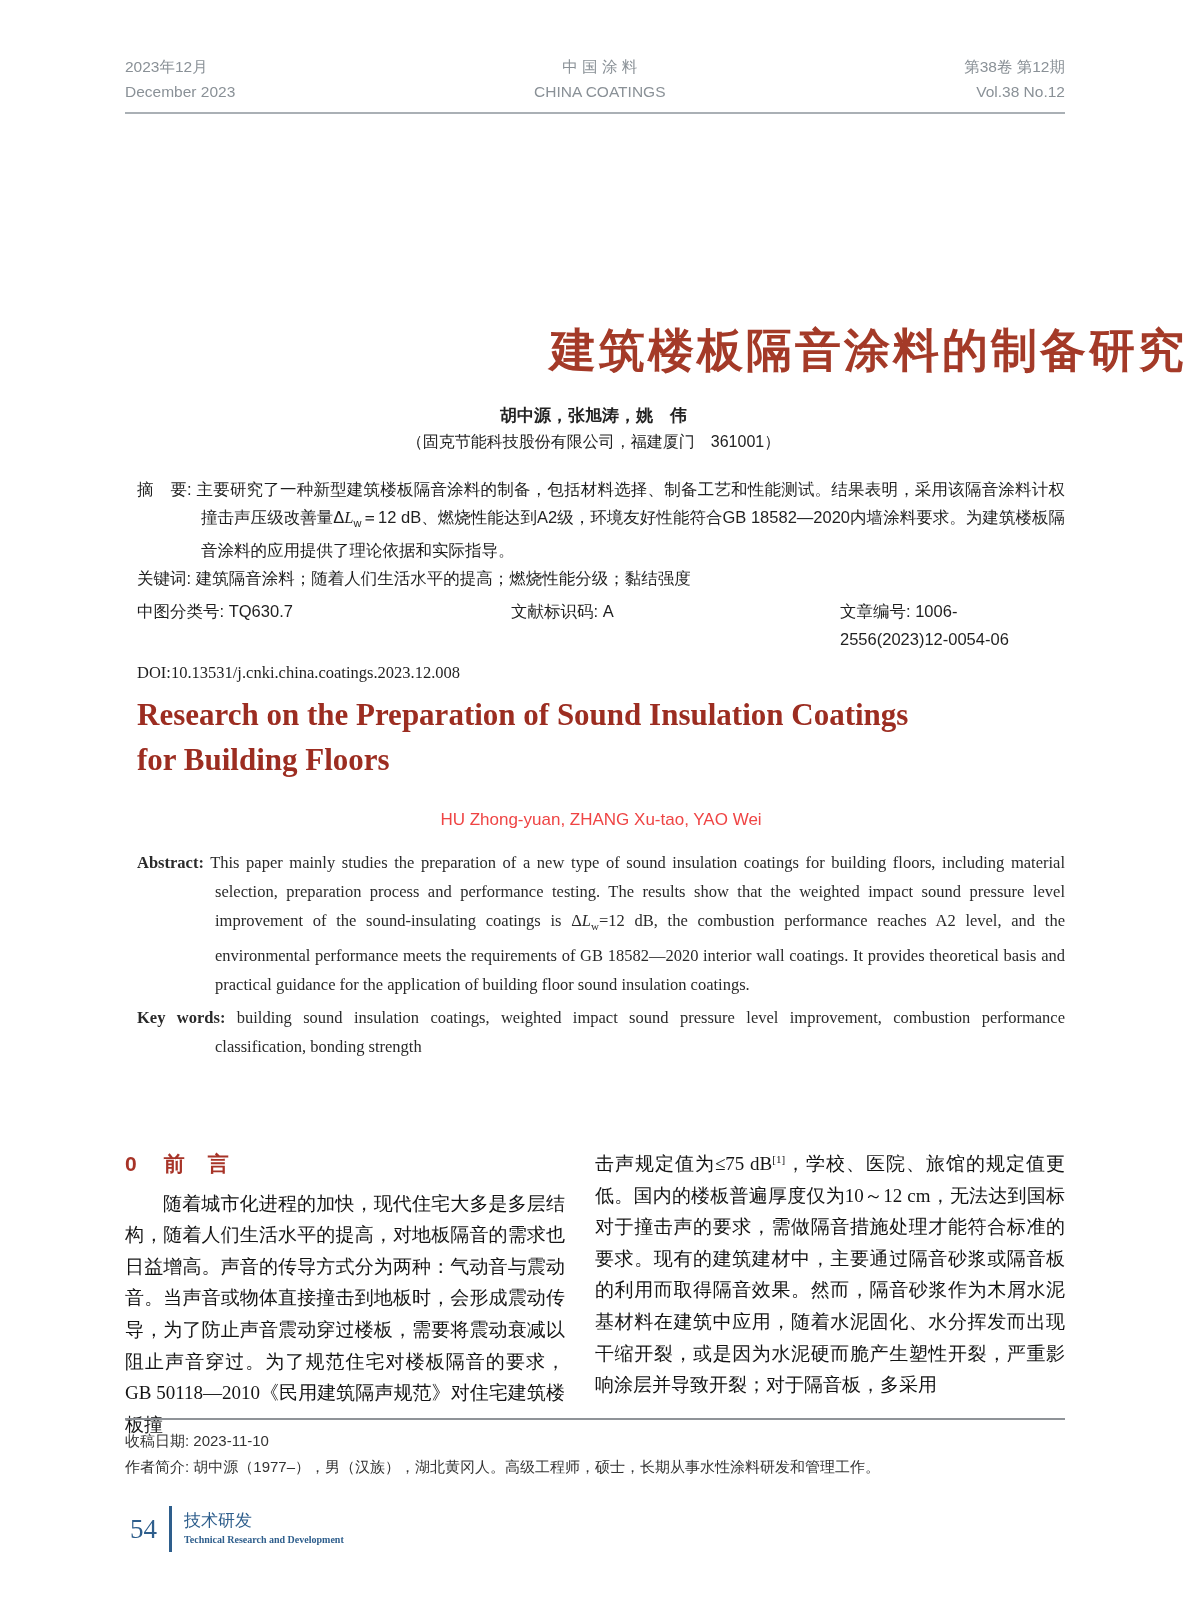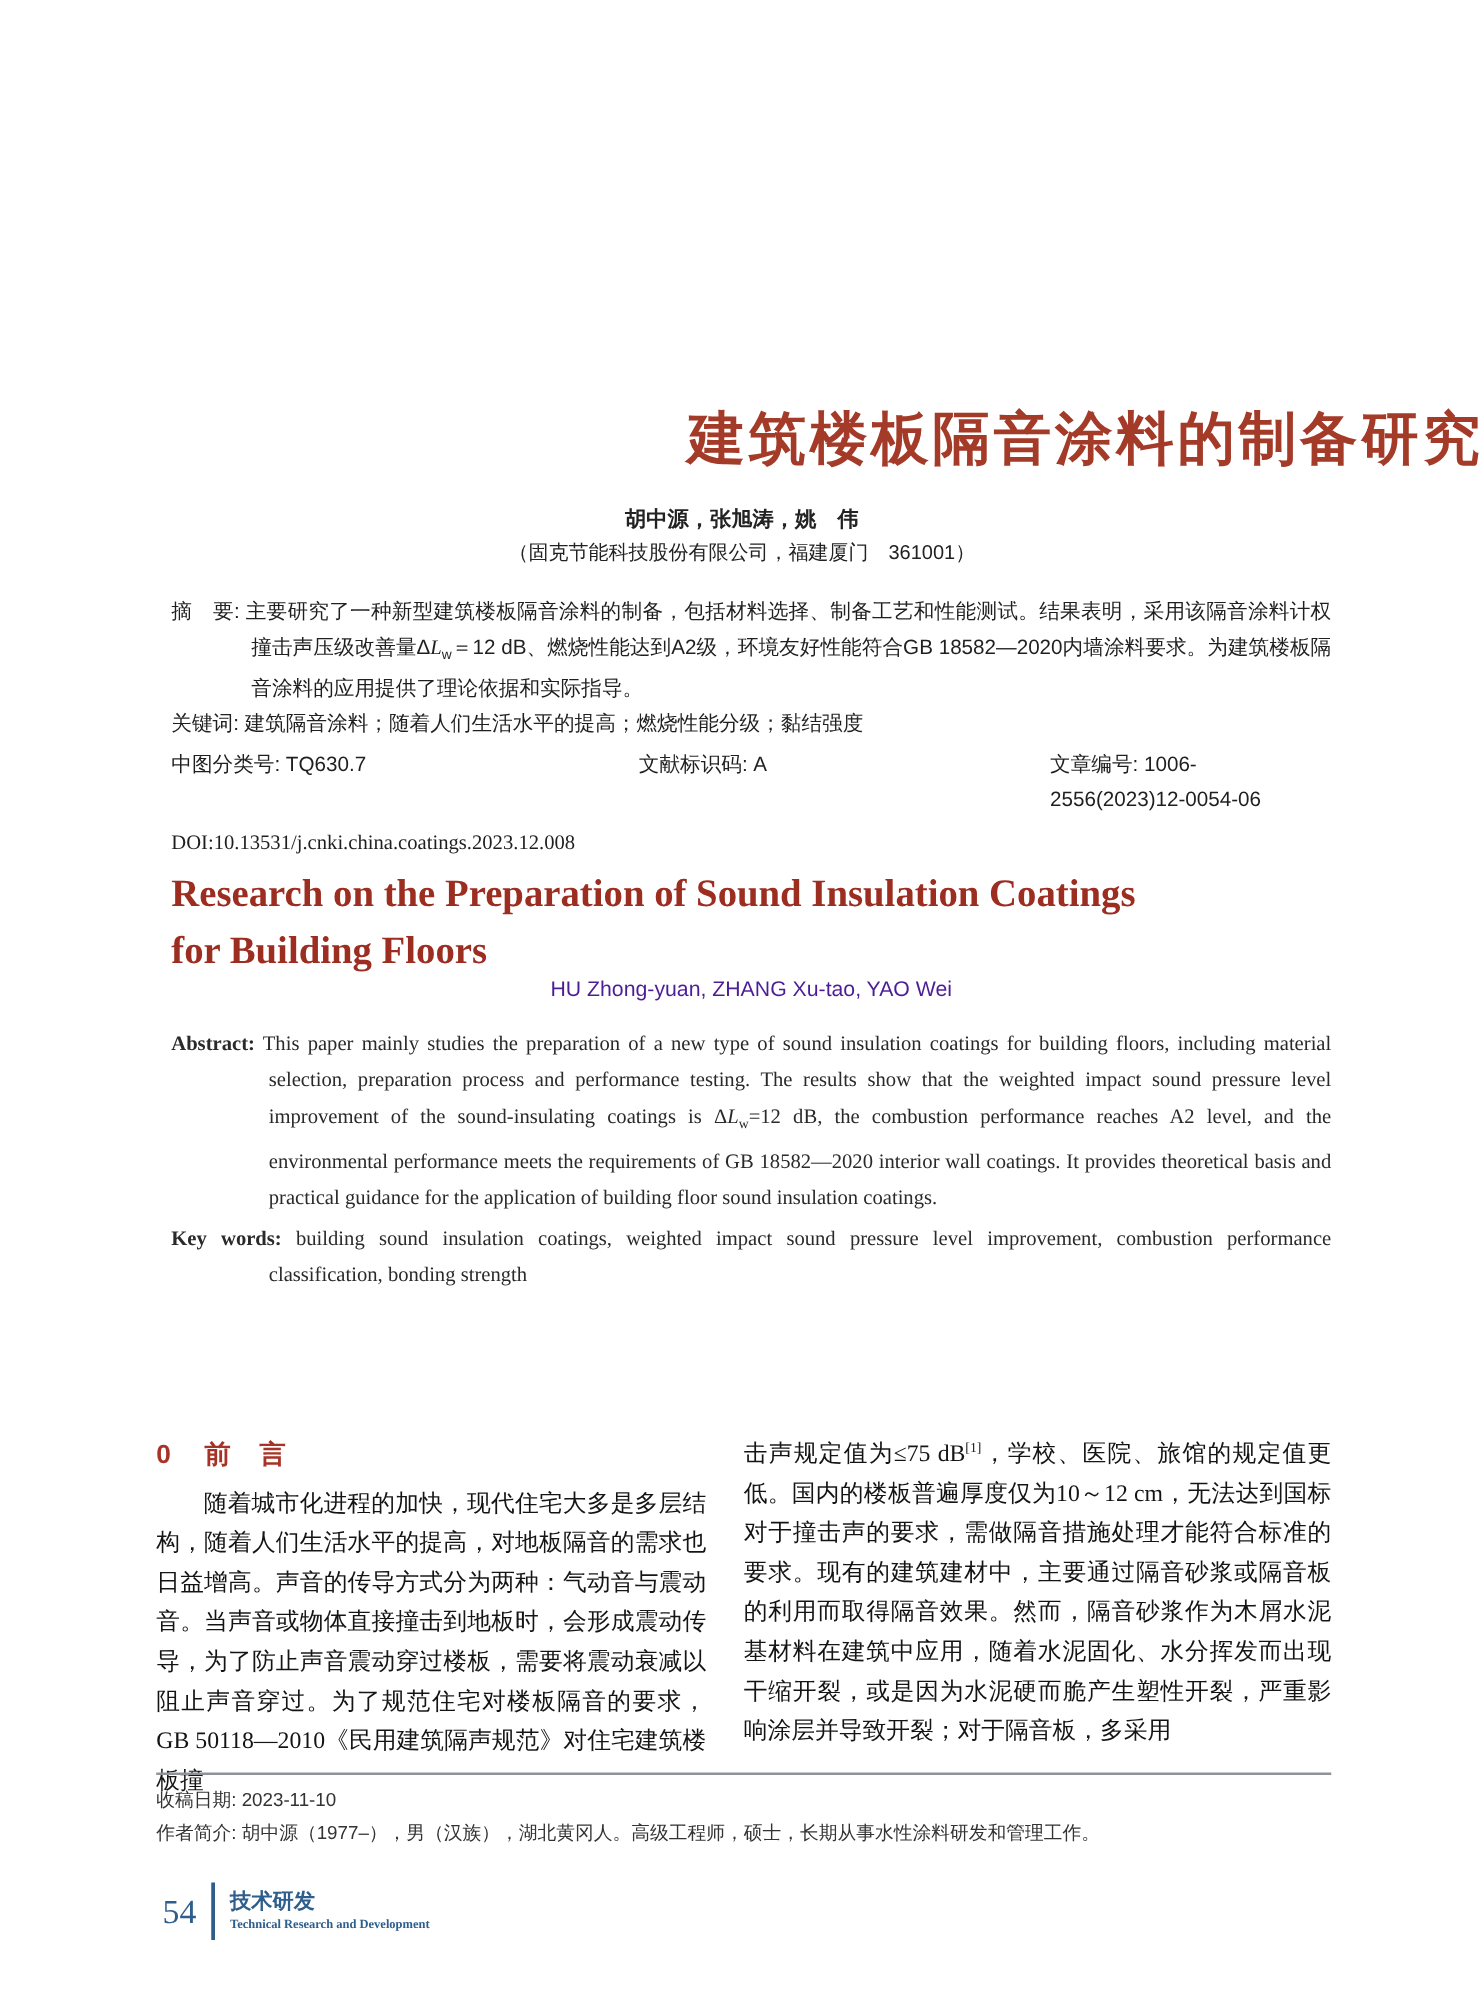--- a/index.html
+++ b/index.html
@@ -89,23 +89,24 @@
   }
   .title-en {
     text-align: left;
     color: #9c2d21;
     font-weight: 700;
     font-size: 31px;
     line-height: 45px;
     font-family: "Liberation Serif", serif;
   }
   .authors-en {
+    margin-top: 28px;
     text-align: center;
     font-size: 17px;
-    color: #4c1d95;
+    color: #ef4444;
     font-family: "Liberation Sans", sans-serif;
   }
   .aff-en {
     margin-top: 6px;
     text-align: center;
     font-size: 16px;
     font-style: italic;
     color: #2a2a2a;
   }
   .abstract-en {
@@ -179,34 +180,48 @@
     font-size: 27px;
     padding: 0 12px 0 18px;
   }
   .pf-bar {
     width: 3px; height: 46px;
     background: #2e5e8c;
     margin-right: 12px;
   }
   .pf-col-zh {
     font-family: "Liberation Sans", sans-serif;
-    font-size: 17px; font-weight: 700;
+    font-size: 17px; font-weight: 400;
     line-height: 22px;
   }
   .pf-col-en {
     font-family: "Liberation Serif", serif;
     font-size: 10px; font-weight: 700;
     line-height: 16px;
   }
 </style>
 </head>
 <body>
 
 <div class="page">
 
+  <div class="journal-header">
+    <div class="jh-left">
+      <div>2023年12月</div>
+      <div>December 2023</div>
+    </div>
+    <div class="jh-center">
+      <div>中 国 涂 料</div>
+      <div>CHINA COATINGS</div>
+    </div>
+    <div class="jh-right">
+      <div>第38卷 第12期</div>
+      <div>Vol.38  No.12</div>
+    </div>
+  </div>
 
   <h1 class="title-zh">建筑楼板隔音涂料的制备研究</h1>
   <div class="authors-zh">胡中源，张旭涛，姚　伟</div>
   <div class="aff-zh">（固克节能科技股份有限公司，福建厦门　361001）</div>
 
   <div class="meta-zh">
     <p class="hang-zh"><span class="zh-label">摘　要:</span>&nbsp;<span>主要研究了一种新型建筑楼板隔音涂料的制备，包括材料选择、制备工艺和性能测试。结果表明，采用该隔音涂料计权撞击声压级改善量Δ</span><span class="var-italic">L</span><sub class="var-sub">w</sub><span>＝12 dB、燃烧性能达到A2级，环境友好性能符合GB 18582—2020内墙涂料要求。为建筑楼板隔音涂料的应用提供了理论依据和实际指导。</span></p>
     <p><span>关键词:</span>&nbsp;<span>建筑隔音涂料；随着人们生活水平的提高；燃烧性能分级；黏结强度</span></p>
     <div class="meta-row">
       <div class="cell1"><span>中图分类号:</span>&nbsp;<span>TQ630.7</span></div>

